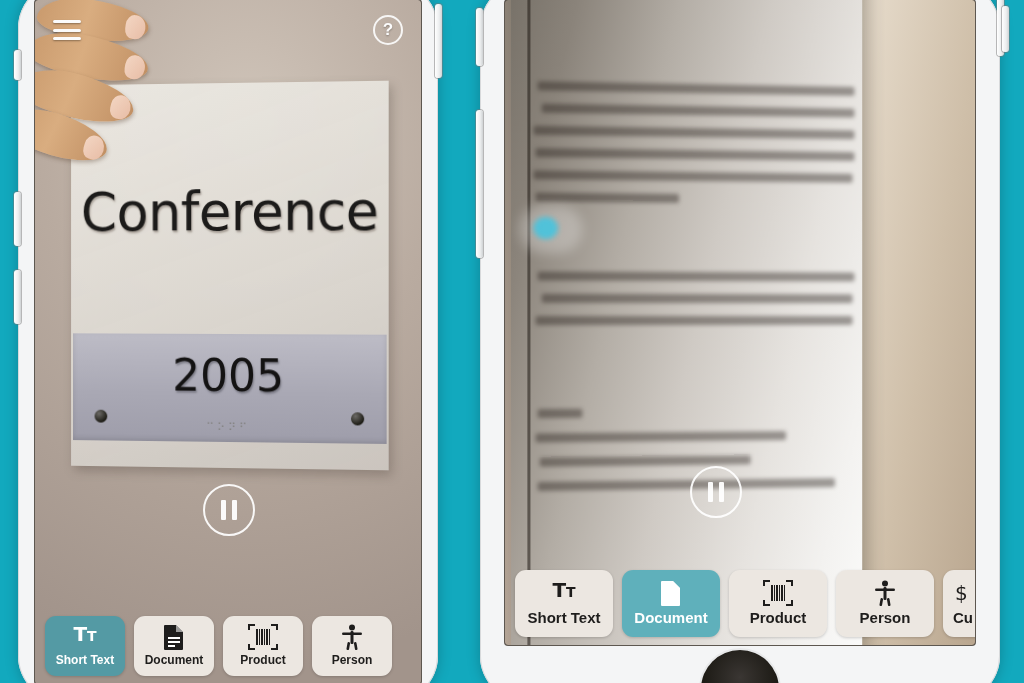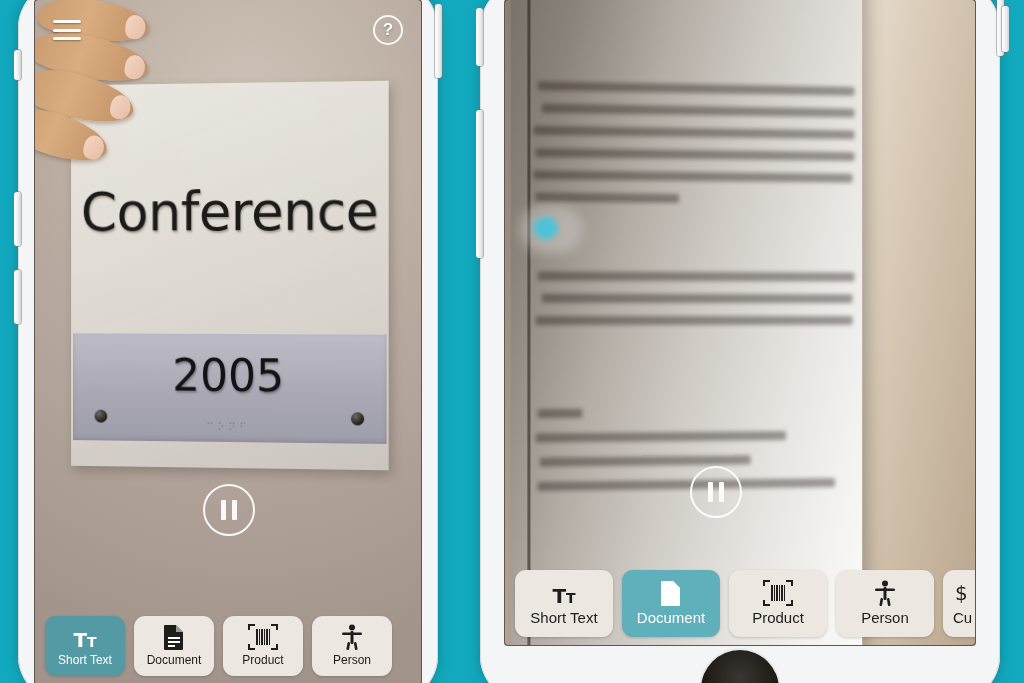--- a/index.html
+++ b/index.html
@@ -228,22 +228,22 @@
     background: #ece7e1;
     border-radius: 11px;
     padding: 8px 8px 9px;
     text-align: center;
     color: #1e1d1c;
     cursor: pointer;
     box-shadow: 0 1px 3px rgba(0,0,0,.18);
   }
   .mode-btn.selected { background: #5fb0bb; color: #ffffff; }
   #phone-left .mode-btn.selected { background: #549aa4; }
-  .mode-btn .mi { height: 26px; display: flex; align-items: flex-end; justify-content: center; margin-bottom: 3px; }
-  .mode-btn .ml { font-size: 13px; font-weight: normal; white-space: nowrap; }
+  .mode-btn .mi { height: 26px; display: flex; align-items: flex-start; justify-content: center; margin-bottom: 3px; }
+  .mode-btn .ml { font-size: 13px; font-weight: bold; white-space: nowrap; }
 
   #phone-left .mode-btn { width: 80px; }
   #phone-left .mode-btn .ml { font-size: 12px; }
   #phone-right .mode-btn { width: 98px; padding: 10px 8px 11px; }
   #phone-right .mode-btn .ml { font-size: 15px; }
   #phone-right .mode-btn.clipped { width: 46px; overflow: hidden; text-align: left; padding-left: 10px; }
   #phone-right .mode-btn.clipped .mi { justify-content: flex-start; }
 
   .ic-tt { font-family: "DejaVu Sans", sans-serif; font-weight: bold; font-size: 20px; line-height: 1; }
   svg { display: block; }

